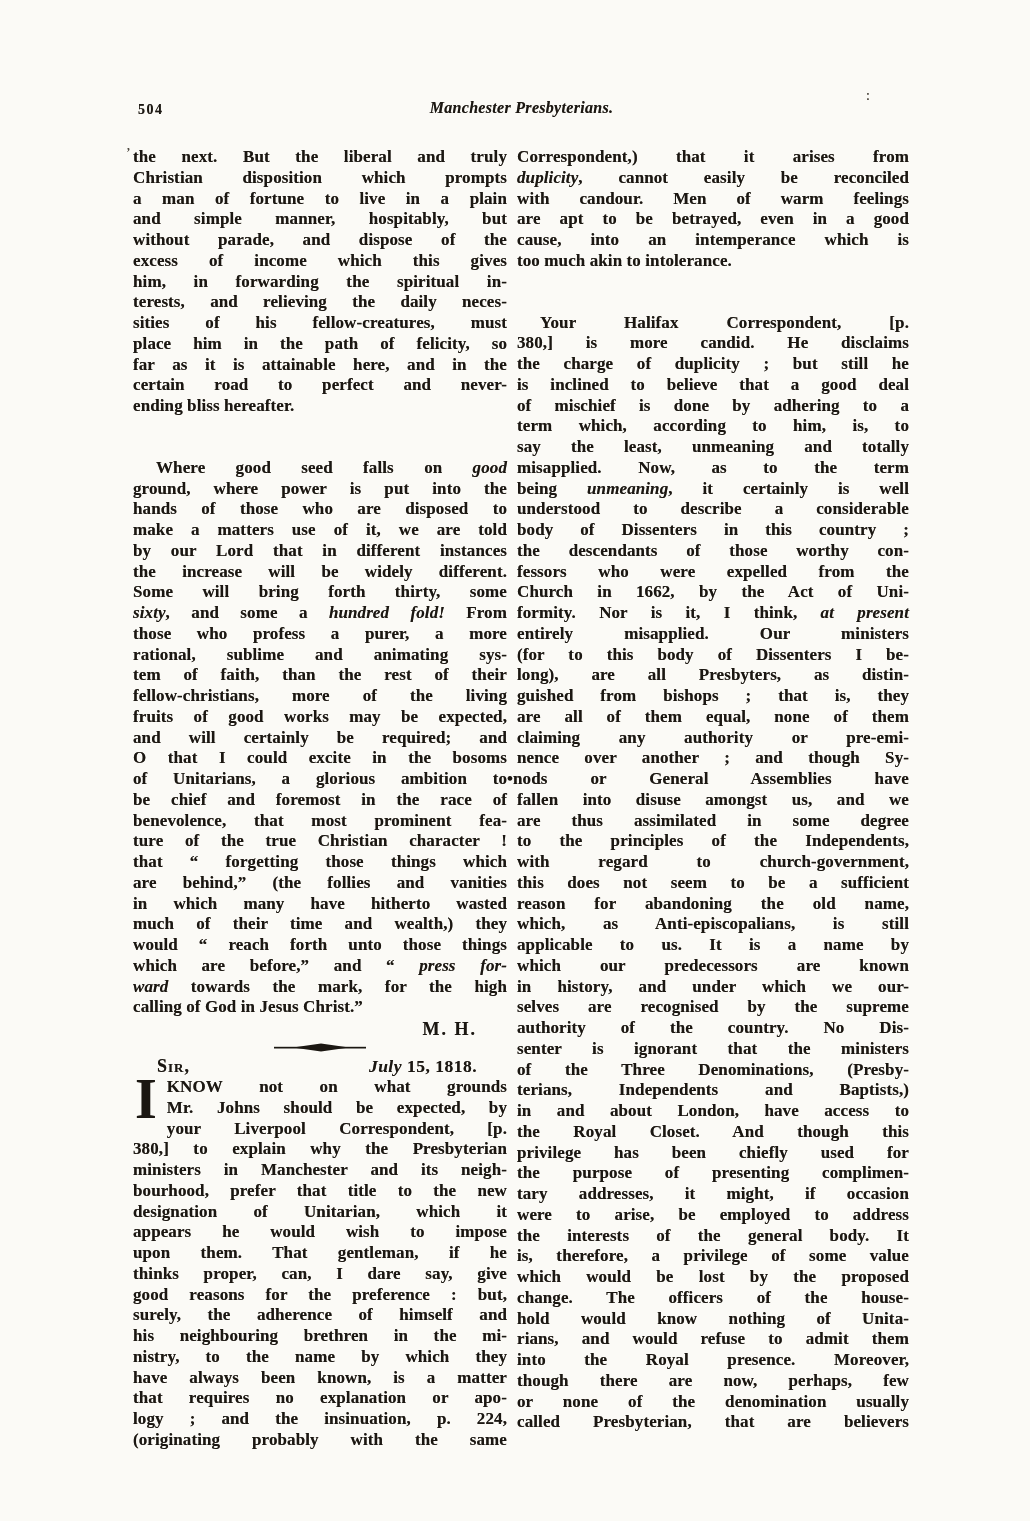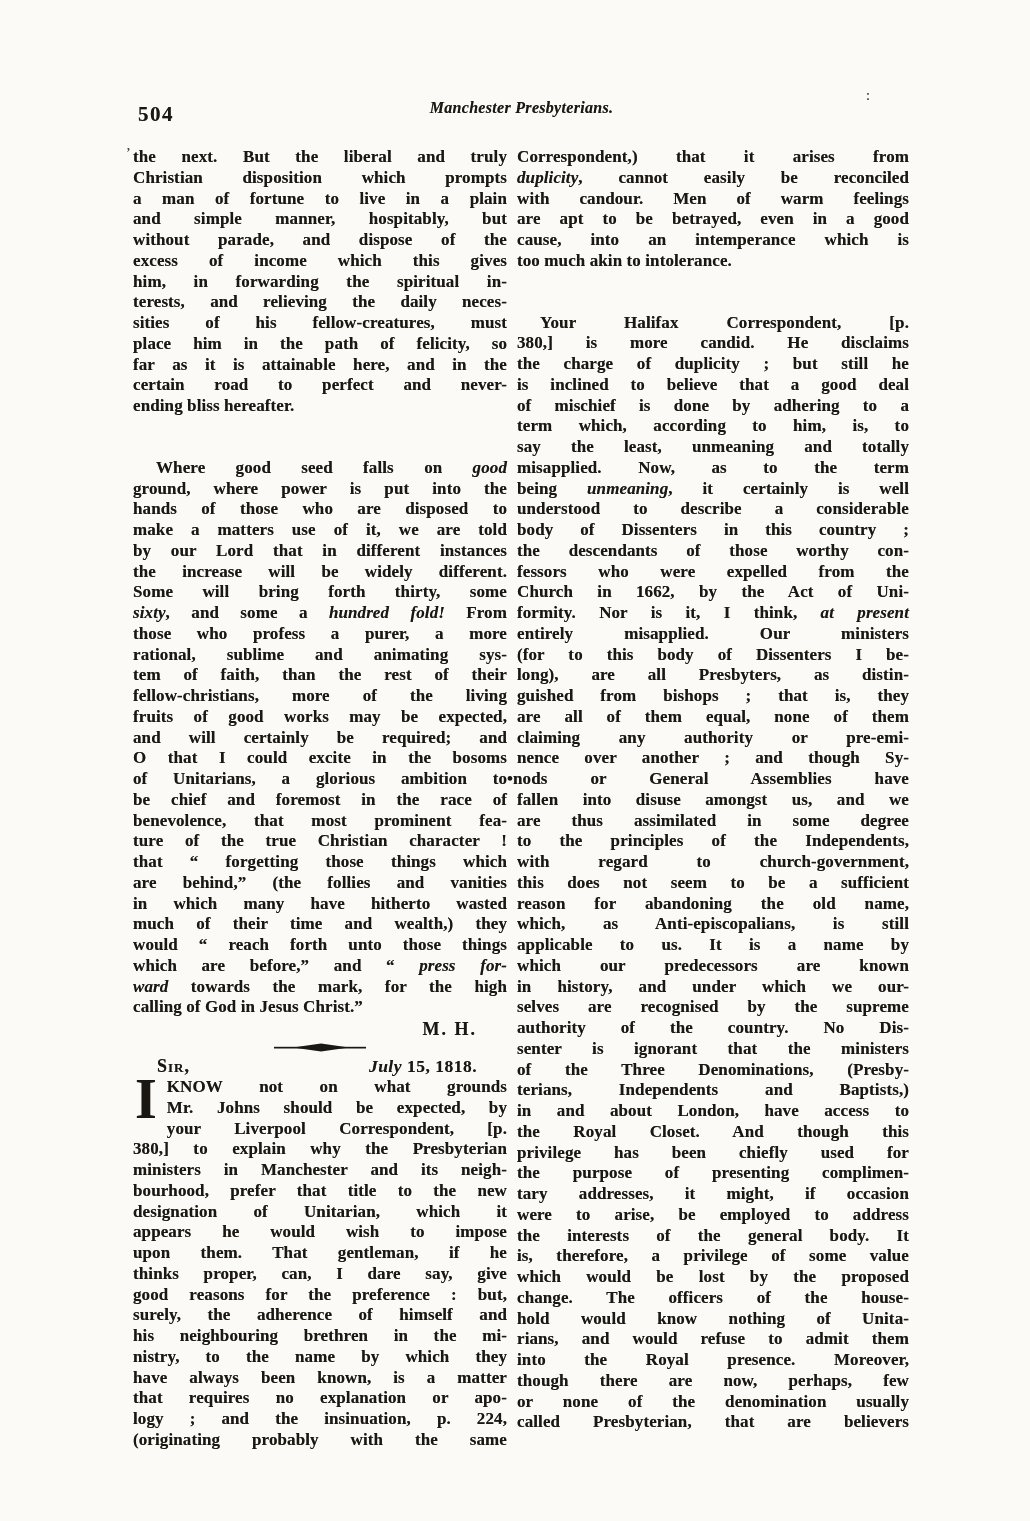--- a/index.html
+++ b/index.html
@@ -9,21 +9,21 @@
     margin:0 auto;
     background:#fbfaf6;
     font-family:"Liberation Serif","DejaVu Serif",serif;
     font-weight:bold;
     color:#1b1712;
     overflow:hidden;
     text-shadow:0 0 .4px rgba(25,18,10,.55);
   }
   .pageno{
     position:absolute;left:138px;top:102px;
-    font-size:21px;letter-spacing:1.5px;font-weight:bold;
+    font-size:14px;letter-spacing:1.5px;font-weight:bold;
   }
   .title{
     position:absolute;left:133px;top:99px;width:777px;
     text-align:center;font-style:italic;font-weight:bold;
     font-size:16px;letter-spacing:.3px;
   }
   .col{position:absolute;top:147px;}
   .col-left{left:133px;width:374px;}
   .col-right{left:517px;width:392px;}
   .para{margin:0;}

